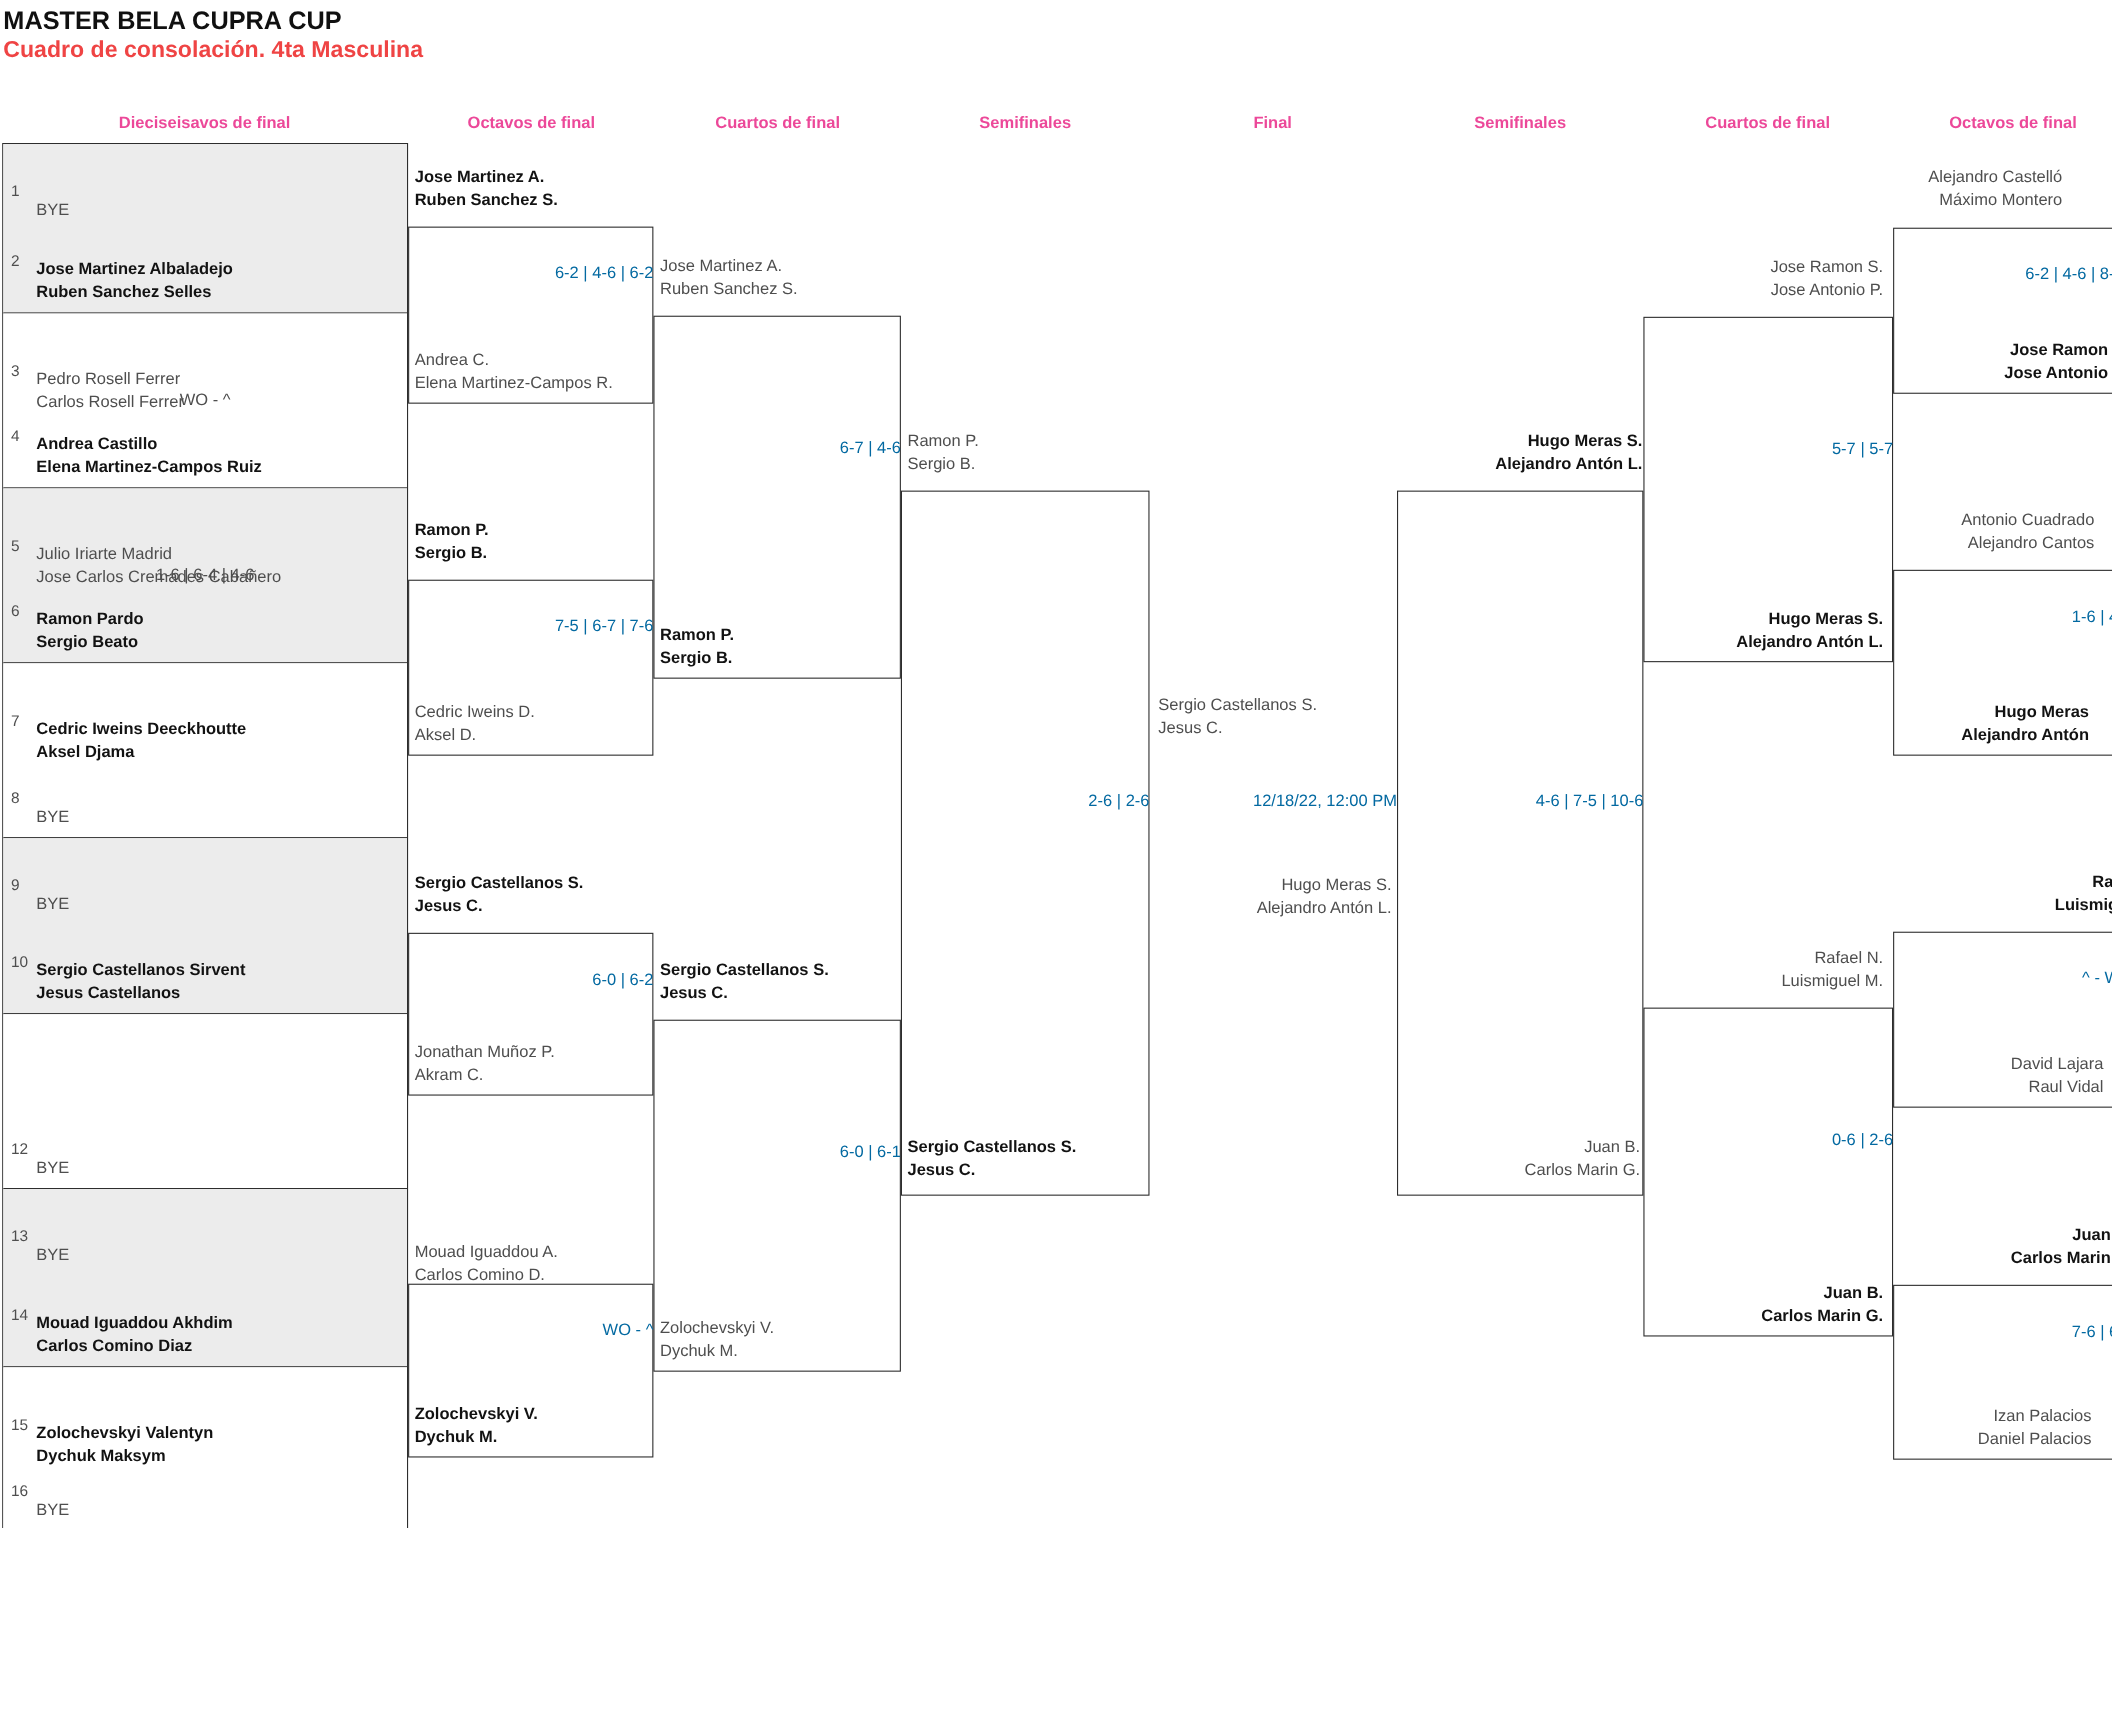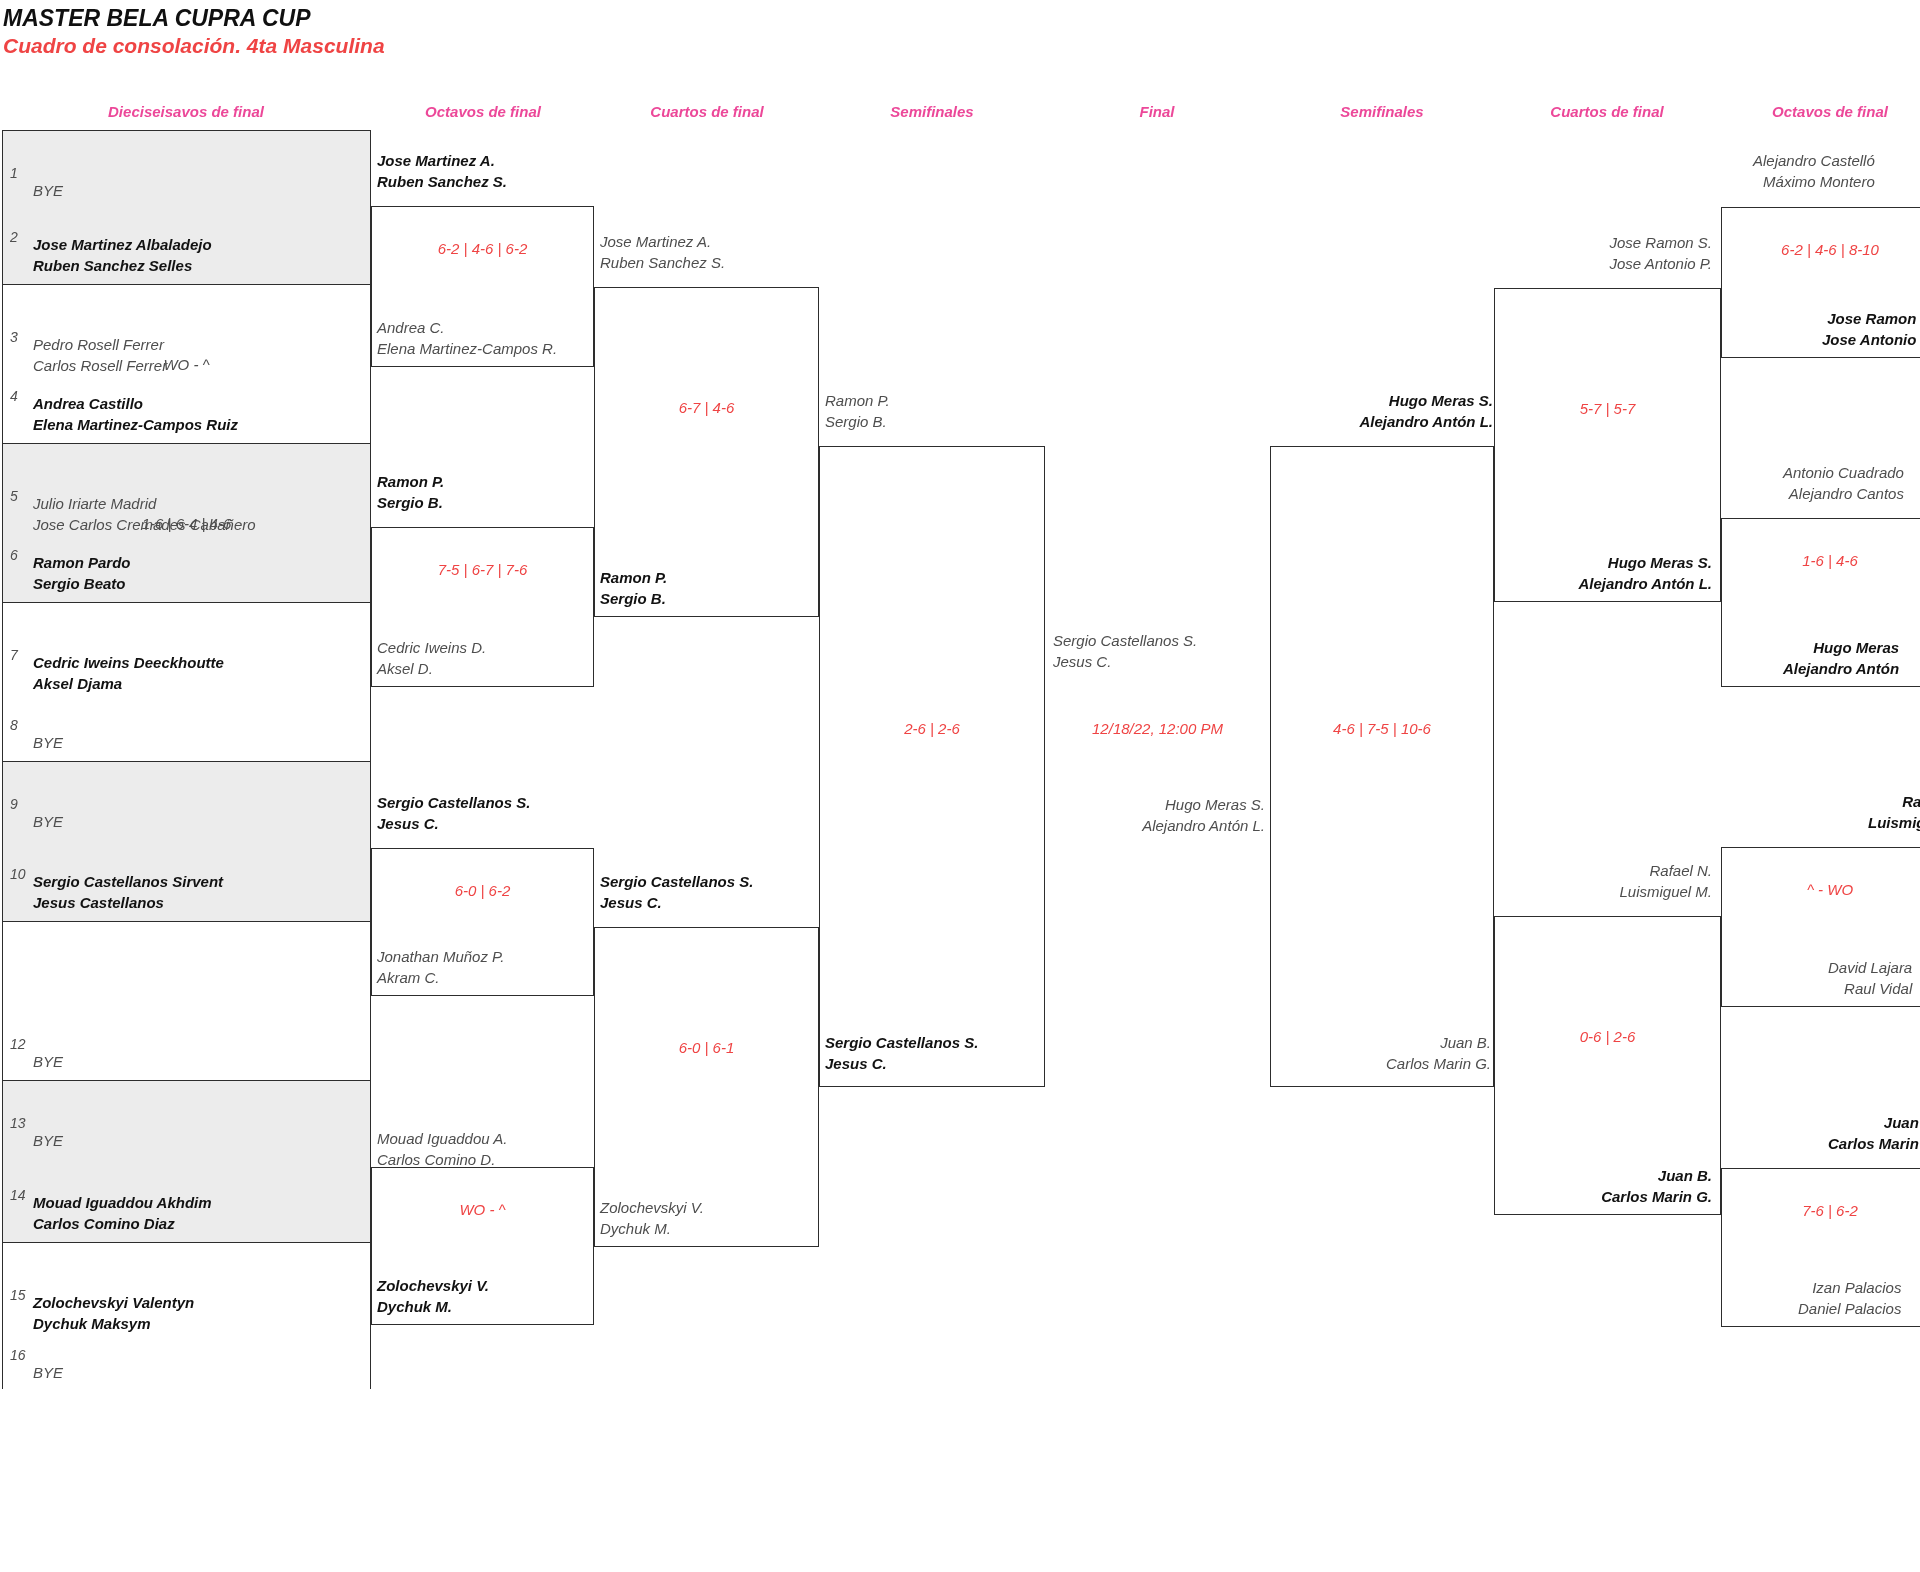--- a/index.html
+++ b/index.html
@@ -1,26 +1,26 @@
 <!DOCTYPE html>
 <html><head>
 <meta charset="utf-8">
 <style>
   html,body{margin:0;padding:0;background:#fff;}
   .canvas{position:relative;width:1920px;height:1389px;overflow:hidden;background:#fff;
-          font-family:"Liberation Sans",sans-serif;font-style:italic;}
+          font-family:"Liberation Sans",sans-serif;}
   .ttl{position:absolute;left:3px;top:5px;font-size:23px;font-weight:700;color:#101010;white-space:nowrap;}
   .sub{position:absolute;left:3px;top:34px;font-size:21px;font-weight:700;color:#ef4444;white-space:nowrap;}
   .hd{position:absolute;top:103px;transform:translateX(-50%);font-size:15px;font-weight:600;
       color:#ec4899;white-space:nowrap;}
   .bx{position:absolute;border:1.5px solid #2d2d2d;box-sizing:border-box;}
   .t{position:absolute;font-size:15px;line-height:21px;white-space:pre-line;color:#4e4e4e;}
   .b{font-weight:700;color:#121212;}
   .ra{text-align:right;}
-  .sc{position:absolute;font-size:15px;line-height:21px;color:#ef4444;text-align:center;white-space:nowrap;}
+  .sc{position:absolute;font-size:15px;line-height:21px;color:#0369a1;text-align:right;white-space:nowrap;}
   
   .r16{position:absolute;left:2px;top:130px;width:369px;border:1.5px solid #2d2d2d;box-sizing:border-box;background:#fff;}
   .r16row{position:relative;border-bottom:1.5px solid #2d2d2d;box-sizing:border-box;background:#fff;}
   .r16row:last-child{border-bottom:none;}
   .r16row.g{background:#ececec;}
   .slot{position:absolute;left:7px;right:6px;display:flex;align-items:center;}
   .slot.top{top:13px;}
   .slot.bot{bottom:8px;}
   .seed{width:23px;flex:0 0 23px;font-size:14px;color:#4e4e4e;}
   .slot .t{position:static;margin-top:36px;}

